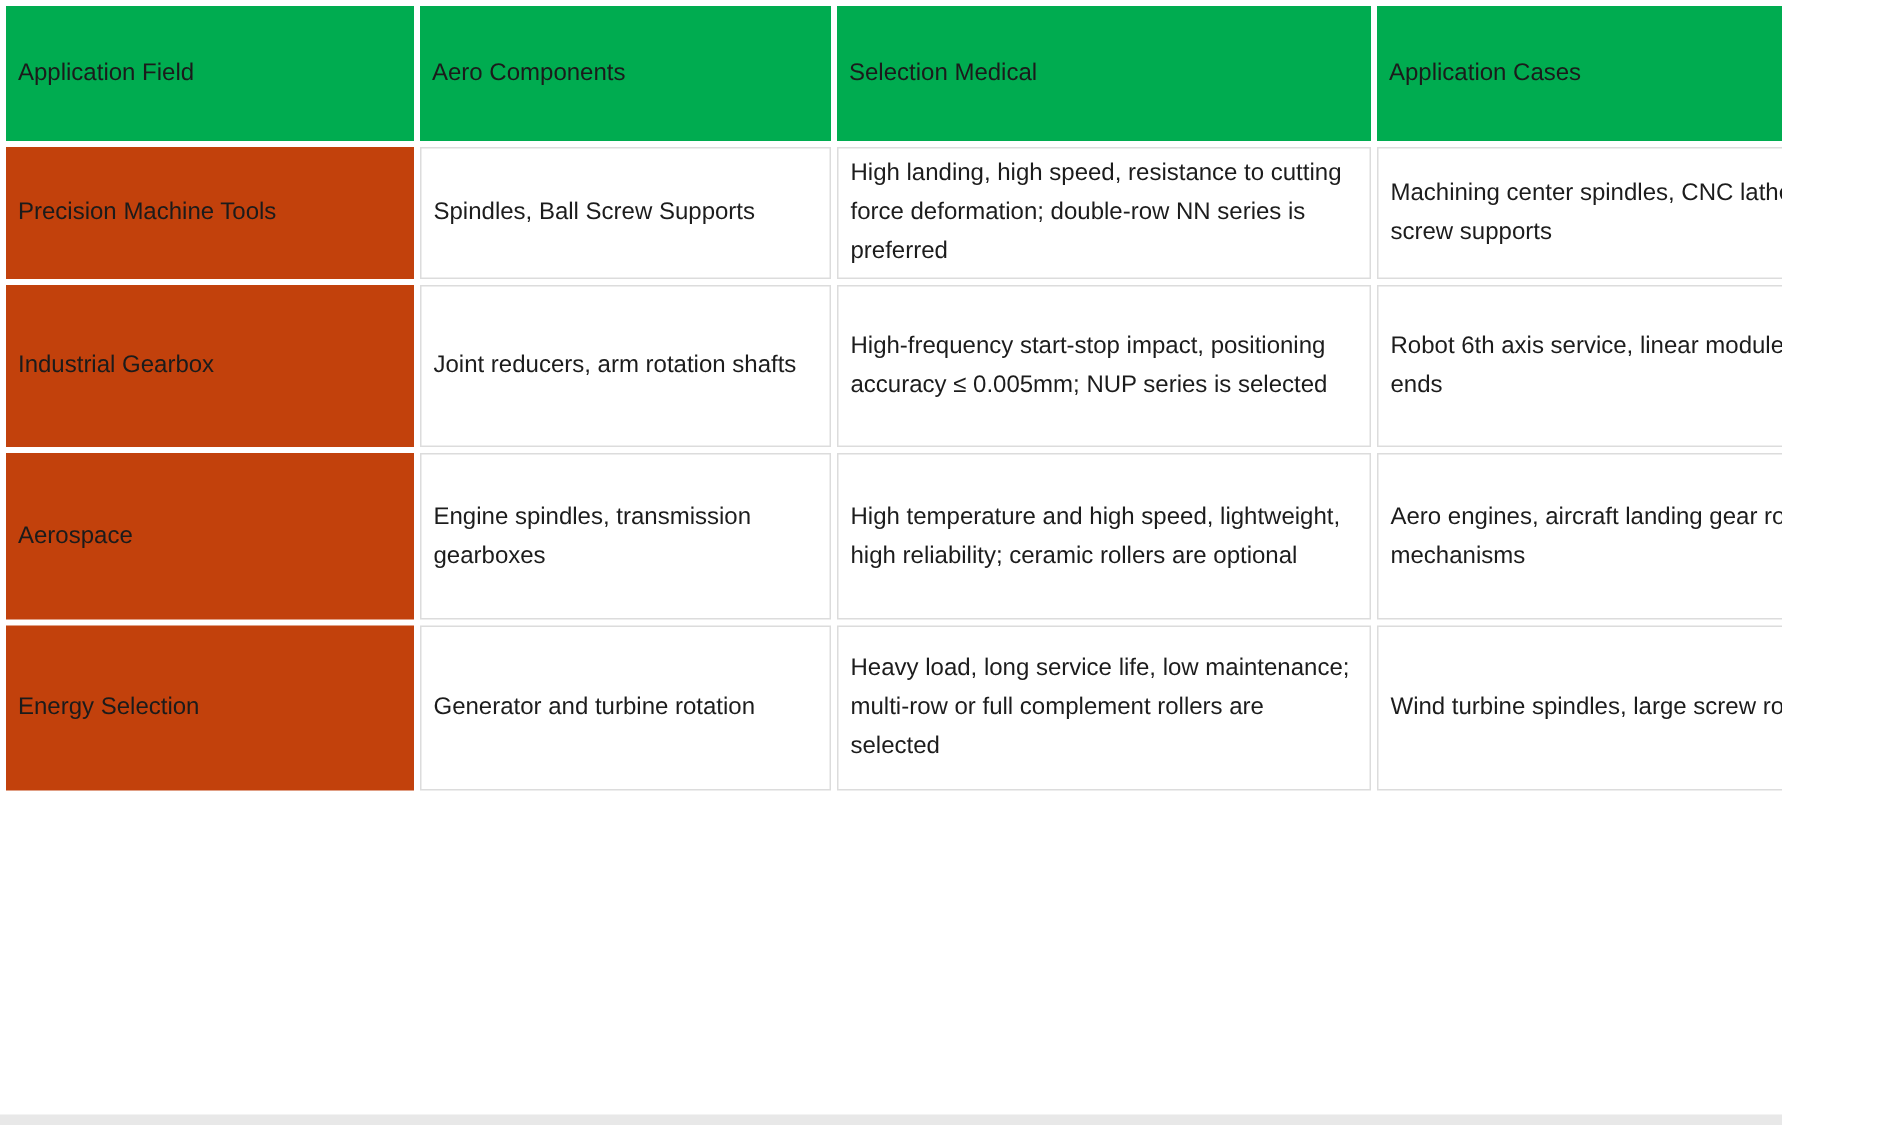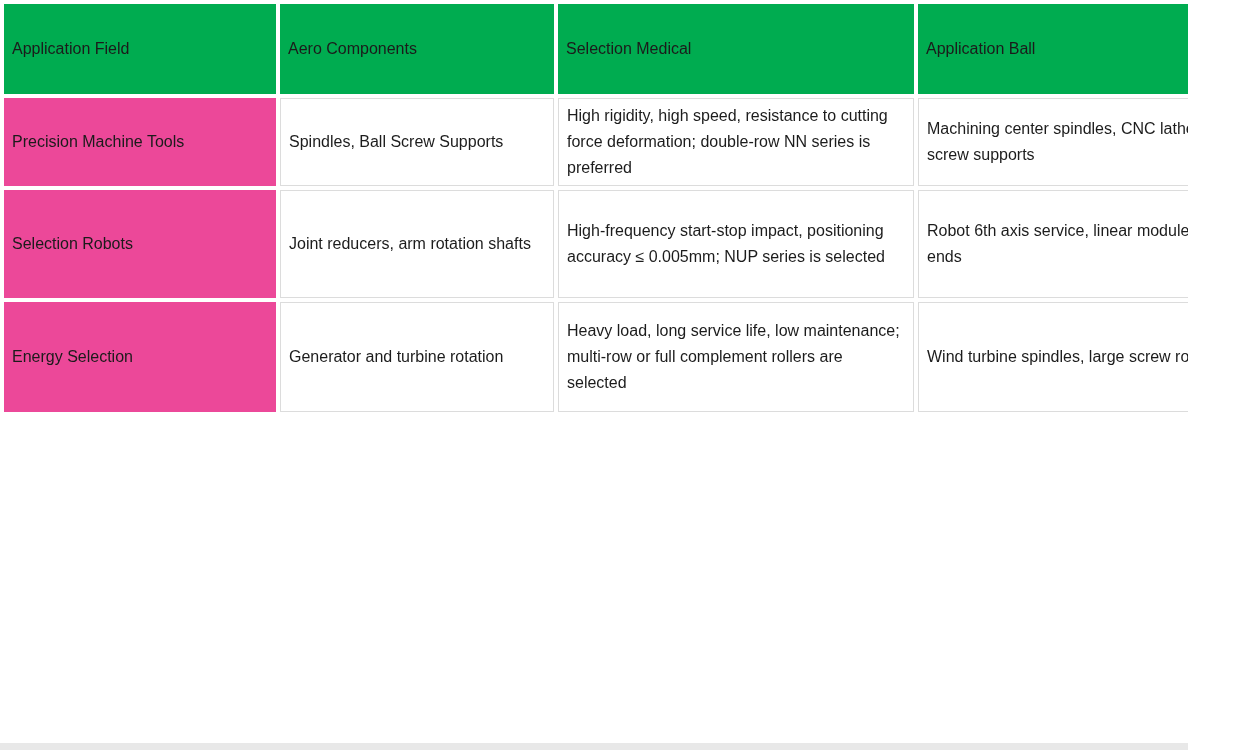--- a/index.html
+++ b/index.html
@@ -31,21 +31,21 @@
     font-size: 16px;
     line-height: 26px;
     font-weight: 400;
     word-wrap: break-word;
   }
   th.hdr {
     background: #00AC50;
     color: #1b1b1b;
   }
   td.label-cell {
-    background: #ec4899;
+    background: #c2410c;
     color: #1b1b1b;
   }
   td.body-cell {
     background: #ffffff;
     border: 1px solid #dcdcdc;
   }
   tr.hdr-row   > * { height: 90px; }
   tr.row-0 > * { height: 76px; }
   tr.row-1 > * { height: 108px; }
   tr.row-2 > * { height: 111px; }
@@ -70,37 +70,43 @@
       <col style="width:272px">
       <col style="width:274px">
       <col style="width:356px">
       <col style="width:330px">
     </colgroup>
     <tbody>
       <tr class="hdr-row">
         <th class="hdr">Application Field</th>
         <th class="hdr">Aero Components</th>
         <th class="hdr">Selection Medical</th>
-        <th class="hdr">Application Ball</th>
+        <th class="hdr">Application Cases</th>
       </tr>
 
       <tr class="row-0">
         <td class="label-cell">Precision Machine Tools</td>
         <td class="body-cell">Spindles, Ball Screw Supports</td>
-        <td class="body-cell">High rigidity, high speed, resistance to cutting force deformation; double-row NN series is preferred</td>
+        <td class="body-cell">High landing, high speed, resistance to cutting force deformation; double-row NN series is preferred</td>
         <td class="body-cell">Machining center spindles, CNC lathe screw supports</td>
       </tr>
 
       <tr class="row-1">
-        <td class="label-cell">Selection Robots</td>
+        <td class="label-cell">Industrial Gearbox</td>
         <td class="body-cell">Joint reducers, arm rotation shafts</td>
         <td class="body-cell">High-frequency start-stop impact, positioning accuracy ≤ 0.005mm; NUP series is selected</td>
         <td class="body-cell">Robot 6th axis service, linear module drive ends</td>
       </tr>
 
+      <tr class="row-2">
+        <td class="label-cell">Aerospace</td>
+        <td class="body-cell">Engine spindles, transmission gearboxes</td>
+        <td class="body-cell">High temperature and high speed, lightweight, high reliability; ceramic rollers are optional</td>
+        <td class="body-cell">Aero engines, aircraft landing gear rotation mechanisms</td>
+      </tr>
 
 
       <tr class="row-4">
         <td class="label-cell">Energy Selection</td>
         <td class="body-cell">Generator and turbine rotation</td>
         <td class="body-cell">Heavy load, long service life, low maintenance; multi-row or full complement rollers are selected</td>
         <td class="body-cell">Wind turbine spindles, large screw rotors</td>
       </tr>
 
     </tbody>

